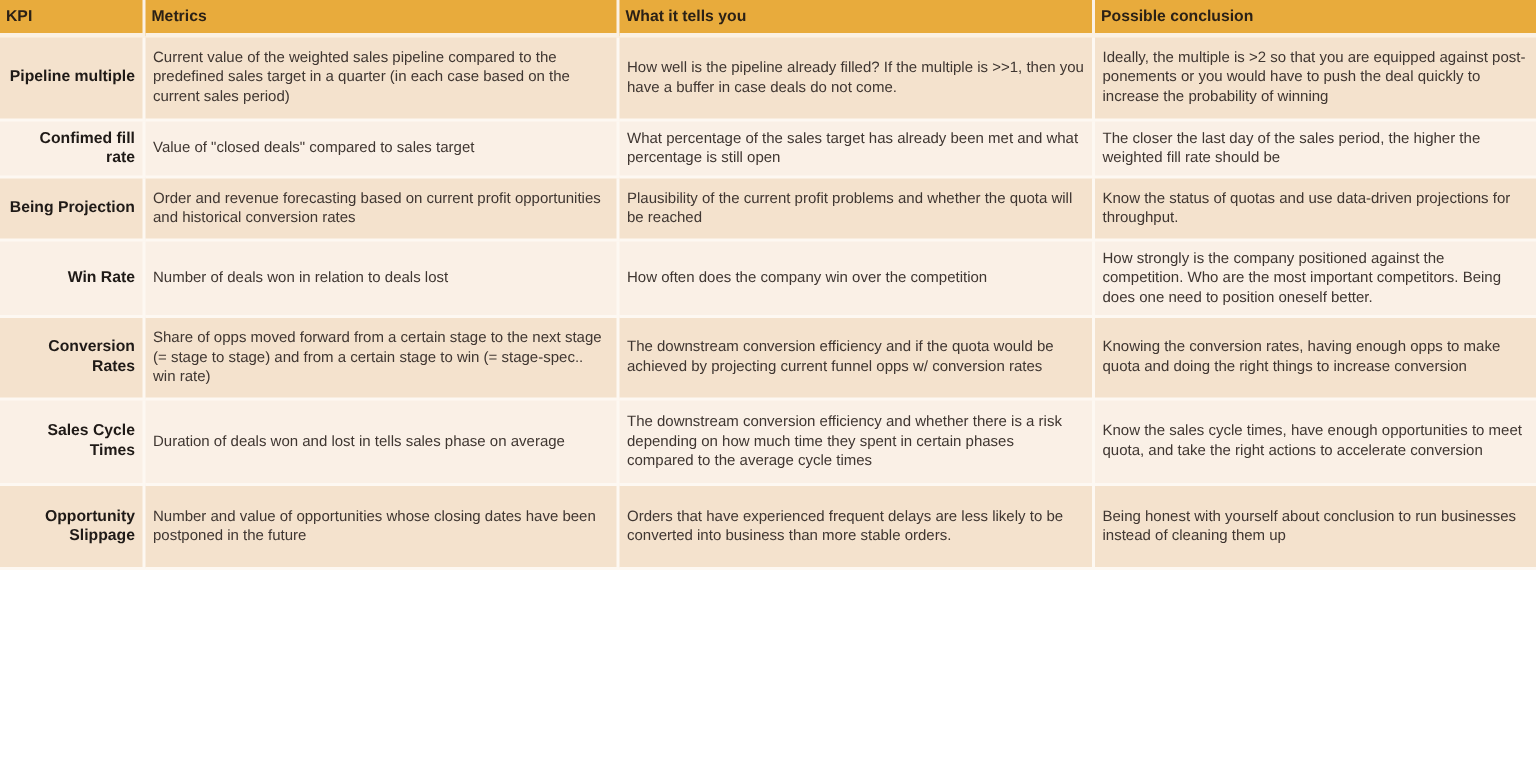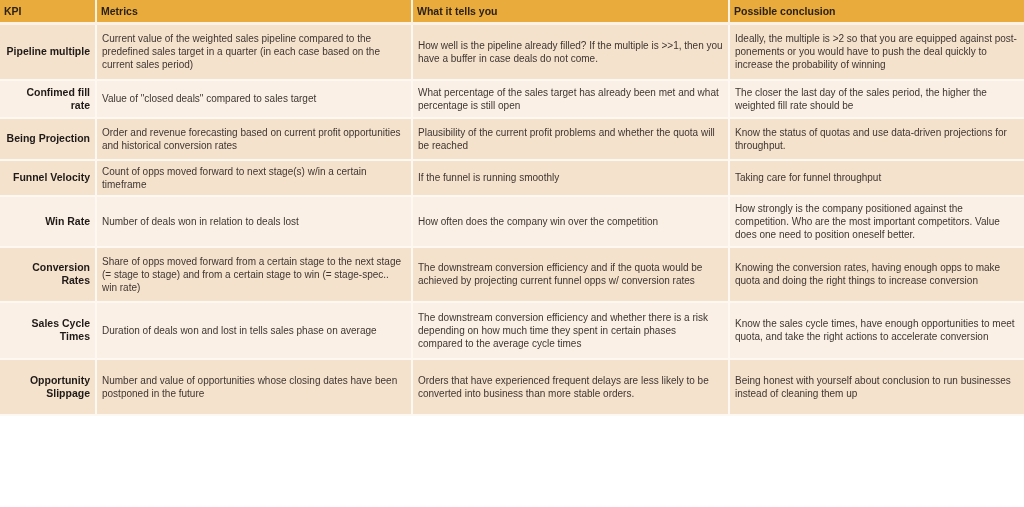--- a/index.html
+++ b/index.html
@@ -86,31 +86,25 @@
       <td>Value of "closed deals" compared to sales target</td>
       <td>What percentage of the sales target has already been met and what percentage is still open</td>
       <td>The closer the last day of the sales period, the higher the weighted fill rate should be</td>
     </tr>
     <tr class="shade-dark" style="height:42px">
       <td class="kpi-cell">Being Projection</td>
       <td>Order and revenue forecasting based on current profit opportunities and historical conversion rates</td>
       <td>Plausibility of the current profit problems and whether the quota will be reached</td>
       <td>Know the status of quotas and use data-driven projections for throughput.</td>
     </tr>
-    <tr class="shade-dark" style="height:36px">
-      <td class="kpi-cell">Funnel Velocity</td>
-      <td>Count of opps moved forward to next stage(s) w/in a certain timeframe</td>
-      <td>If the funnel is running smoothly</td>
-      <td>Taking care for funnel throughput</td>
-    </tr>
     <tr class="shade-light" style="height:51px">
       <td class="kpi-cell">Win Rate</td>
       <td>Number of deals won in relation to deals lost</td>
       <td>How often does the company win over the competition</td>
-      <td>How strongly is the company positioned against the competition. Who are the most important competitors. Value does one need to position oneself better.</td>
+      <td>How strongly is the company positioned against the competition. Who are the most important competitors. Being does one need to position oneself better.</td>
     </tr>
     <tr class="shade-dark" style="height:55px">
       <td class="kpi-cell">Conversion Rates</td>
       <td>Share of opps moved forward from a certain stage to the next stage (= stage to stage) and from a certain stage to win (= stage-spec.. win rate)</td>
       <td>The downstream conversion efficiency and if the quota would be achieved by projecting current funnel opps w/ conversion rates</td>
       <td>Knowing the conversion rates, having enough opps to make quota and doing the right things to increase conversion</td>
     </tr>
     <tr class="shade-light" style="height:57px">
       <td class="kpi-cell">Sales Cycle Times</td>
       <td>Duration of deals won and lost in tells sales phase on average</td>

